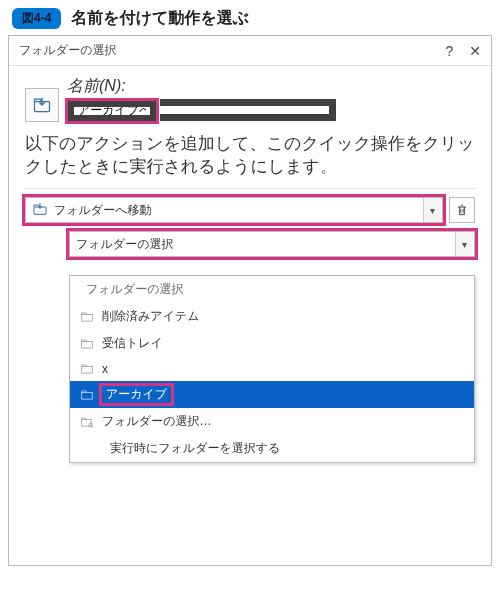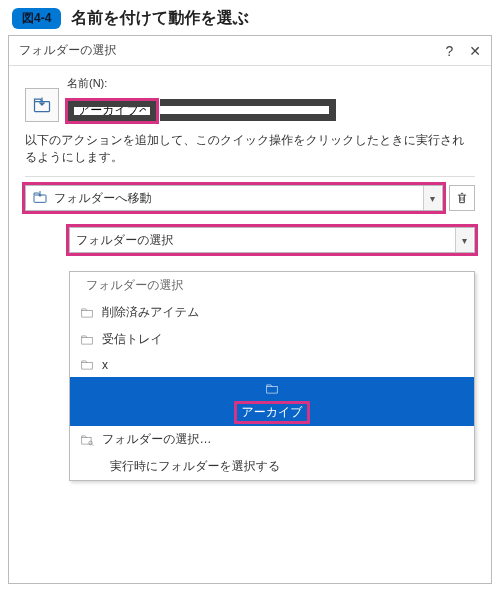--- a/index.html
+++ b/index.html
@@ -47,35 +47,35 @@
   .name-row { display: flex; align-items: flex-start; gap: 8px; margin-bottom: 10px; }
   .icon-box {
     width: 34px; height: 34px;
     border: 1px solid #bbb;
     display: flex; align-items: center; justify-content: center;
     background: #fafafa;
     margin-top: 12px;
   }
   .icon-box svg { width: 20px; height: 20px; }
   .name-col { flex: 1; }
-  .name-label { font-size: 11px; margin-bottom: 8px; }
+  .name-label { font-size: 16px; margin-bottom: 2px; font-style: italic; }
   .name-input {
     width: 270px; height: 22px;
     border: 7px solid #404040;
     padding: 1px 4px;
     font-size: 12px;
     outline: none;
     text-decoration: underline;
   }
   .hl-magenta { outline: 3px solid #d63384; outline-offset: -1px; }
-  .instr { font-size: 12px; margin: 8px 0 10px 0; color: #333; }
+  .instr { font-size: 17px; margin: 8px 0 10px 0; color: #333; }
   .section-label { color: #888; font-size: 12px; margin-bottom: 4px; }
   .section-rule { border: none; border-top: 1px solid #ddd; margin: 2px 0 8px 0; }
   .action-row {
-    display: flex; align-items: stretch; gap: 6px; margin-bottom: 16px;
+    display: flex; align-items: stretch; gap: 6px; margin-bottom: 8px;
   }
   .action-select {
     flex: 1;
     border: 1px solid #bbb;
     display: flex; align-items: center;
     height: 26px;
     padding: 0 6px;
     font-size: 12px;
     background: #fff;
     position: relative;
@@ -119,21 +119,21 @@
     box-shadow: 2px 2px 3px rgba(0,0,0,0.15);
   }
   .dd-item {
     display: flex; align-items: center; gap: 8px;
     padding: 5px 10px;
     font-size: 12px;
     color: #333;
     cursor: default;
   }
   .dd-item.header { color: #666; padding-left: 16px; }
-  .dd-item.sel { background: #0a64c8; color: #fff; flex-direction: column; }
+  .dd-item.sel { background: #0a64c8; color: #fff; }
   .dd-item .ficon { width: 14px; height: 14px; display: inline-flex; }
   .dd-sep { margin-left: 30px; text-align: right; }
   .add-btn-clip {
     margin-top: -114px;
     width: 28px; height: 22px;
     border: 1px solid #aaa;
     background: #e9e9e9;
     font-size: 11px; color: #333;
     padding: 2px 4px;
     display: inline-block;

